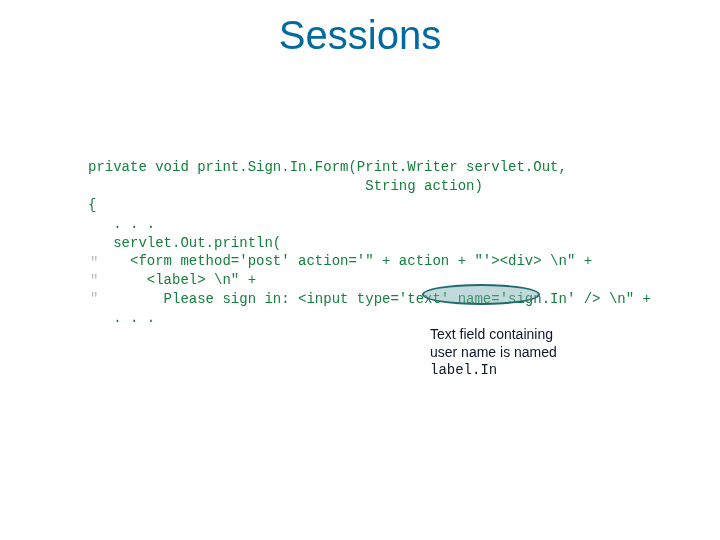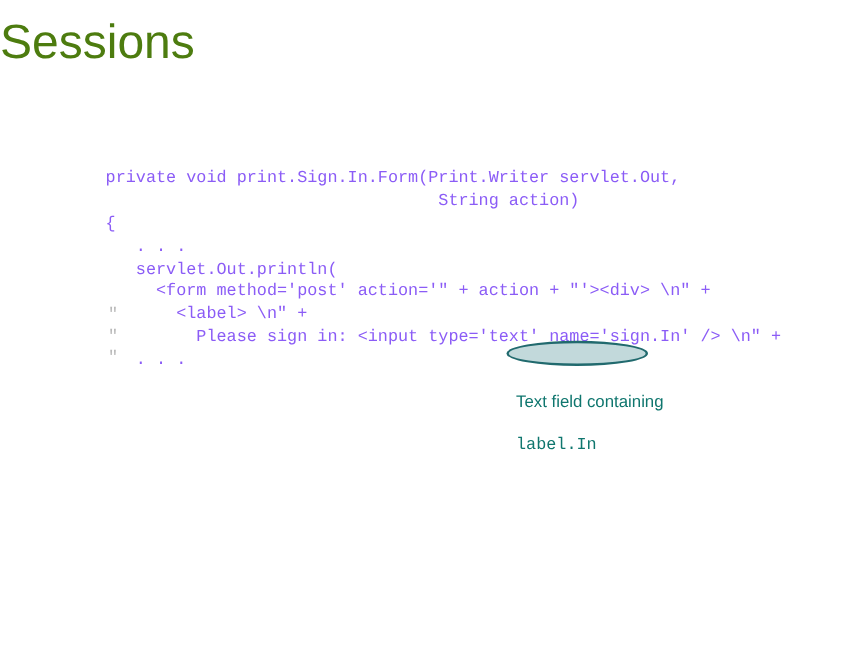--- a/index.html
+++ b/index.html
@@ -15,33 +15,34 @@
     position: relative;
     width: 720px;
     height: 540px;
     box-sizing: border-box;
   }
   .title {
     position: absolute;
     top: 13px;
     left: 0;
     width: 720px;
+    text-align: center;
     font-size: 40px;
-    color: #4d7c0f;
+    color: #0369a1;
     font-weight: normal;
   }
   .code-block {
     position: absolute;
-    top: 140px;
+    top: 158px;
     left: 88px;
     width: 600px;
     font-family: "Courier New", Courier, monospace;
     font-size: 14px;
     line-height: 1.35;
-    color: #8b5cf6;
+    color: #15803d;
     white-space: pre;
   }
   .gutter-quote {
     position: absolute;
     left: 90px;
     font-family: "Courier New", Courier, monospace;
     font-size: 14px;
     color: #b9b9b9;
   }
   .gq1 { top: 255px; }
@@ -58,21 +59,21 @@
     background: rgba(120,170,175,0.45);
     box-sizing: border-box;
   }
   .callout {
     position: absolute;
     top: 326px;
     left: 430px;
     width: 200px;
     font-size: 14px;
     line-height: 1.25;
-    color: #0f766e;
+    color: #0f172a;
   }
   .callout .mono {
     font-family: "Courier New", Courier, monospace;
   }
 </style>
 </head>
 <body>
 
 <div class="slide">
 
@@ -89,17 +90,17 @@
 <span>   . . .</span></div>
 
   <div class="gutter-quote gq1">"</div>
   <div class="gutter-quote gq2">"</div>
   <div class="gutter-quote gq3">"</div>
 
   <div class="callout-oval"></div>
 
   <div class="callout">
     <span>Text field containing</span><br>
-    <br>
+    <span>user name is named</span><br>
     <span class="mono">label.In</span>
   </div>
 
 </div>
 
 </body></html>

